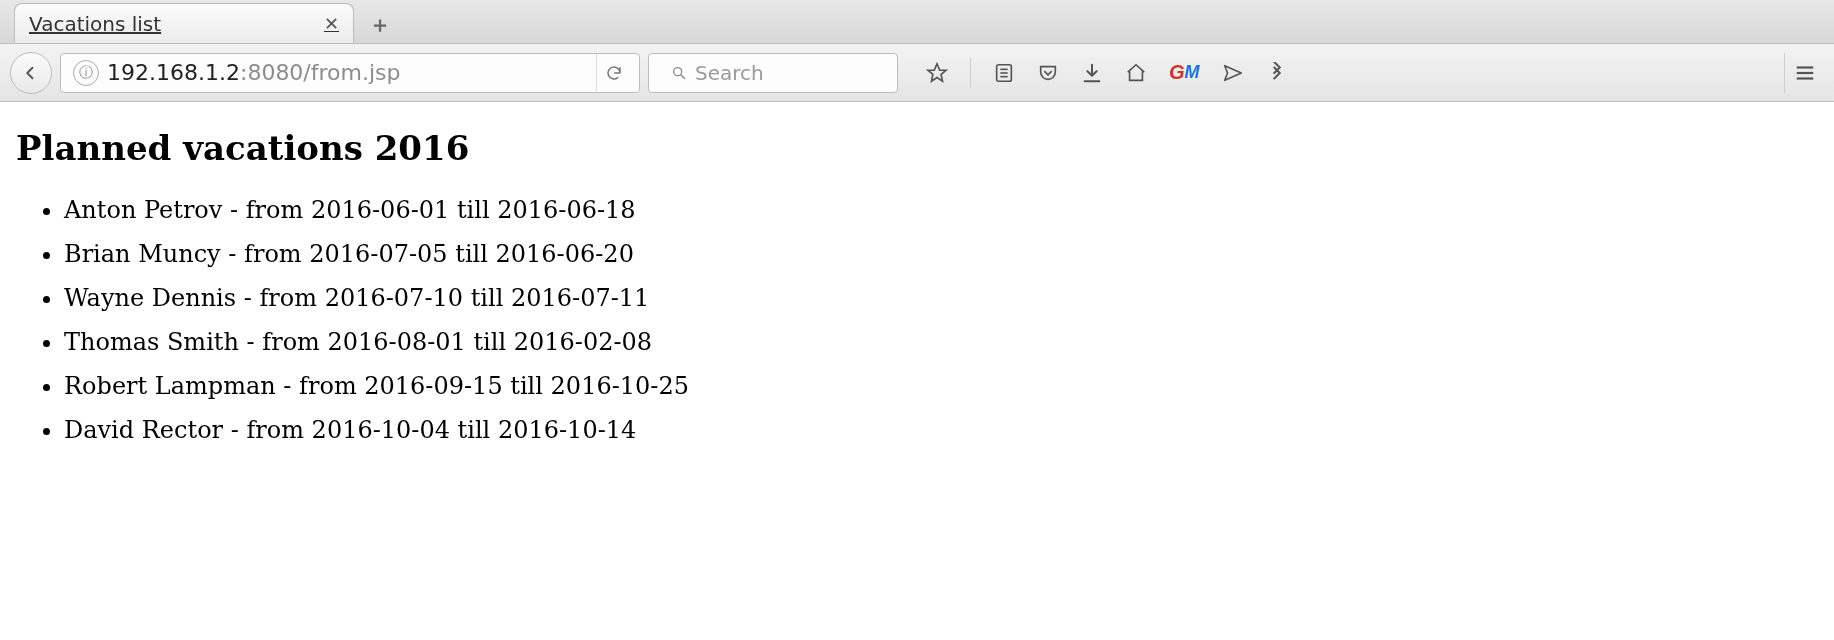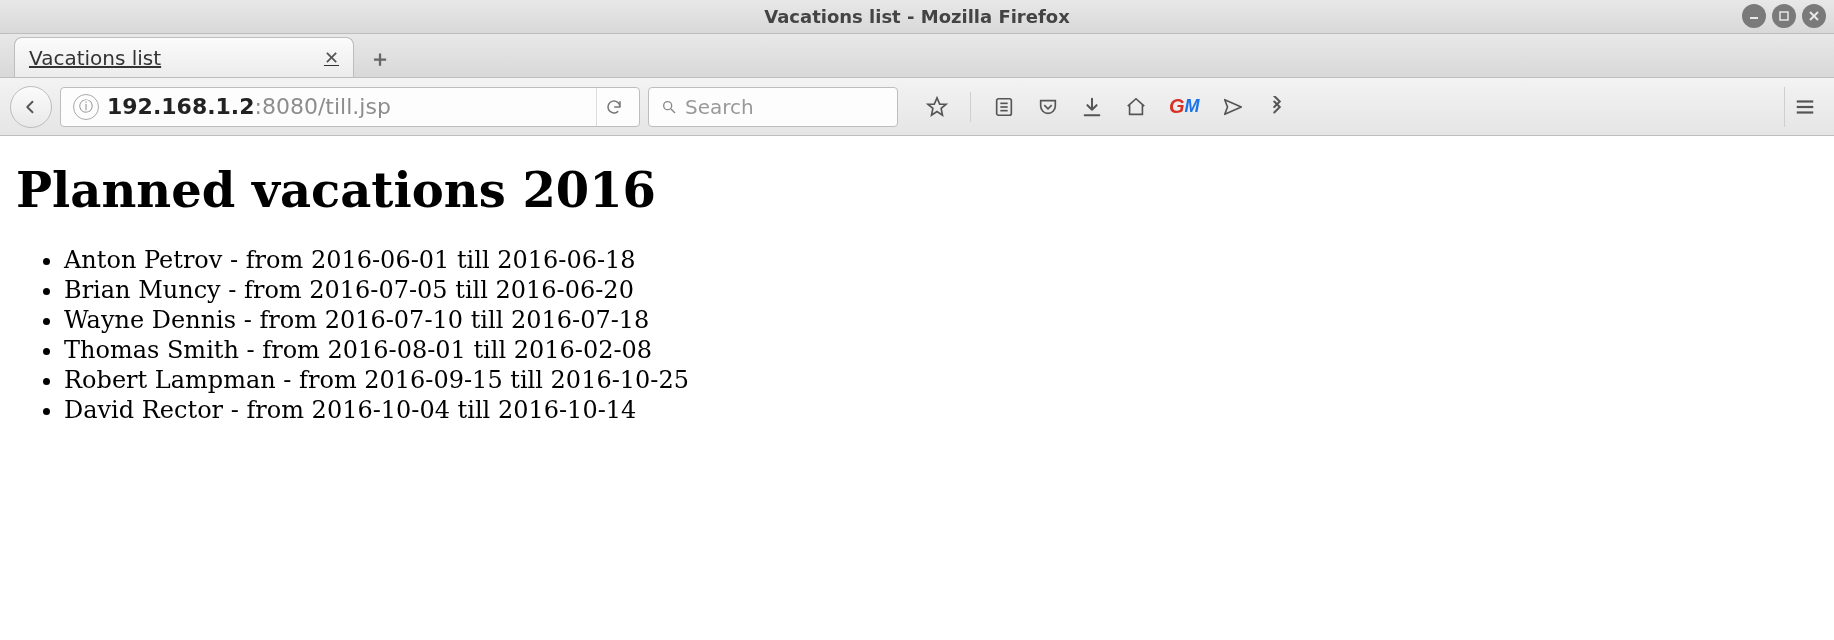--- a/index.html
+++ b/index.html
@@ -120,30 +120,30 @@
     height:40px;
     border:1px solid #bdbdbd;
     border-radius:4px;
     background:#fdfdfd;
     display:flex;
     align-items:center;
     padding: 0 8px;
     font-size:22px;
     color:#333;
   }
-  .url-field .host{color:#222;font-weight:700;}
+  .url-field .host{color:#222;font-weight:400;}
   .url-field .rest{color:#8d8d8d;}
   .url-field .reload{
     margin-left:auto;color:#888;cursor:pointer;padding:0 8px;border-left:1px solid #ddd;height:100%;
     display:flex;align-items:center;
   }
   .search-field{
     flex: 0 0 250px;
     height:40px;border:1px solid #bdbdbd;border-radius:4px;background:#fdfdfd;
-    display:flex;align-items:center;padding:0 12px;gap:8px;color:#999;font-size:20px;
+    display:flex;align-items:center;padding:0 22px;gap:8px;color:#999;font-size:20px;
   }
   .search-field svg{width:16px;height:16px;flex-shrink:0;}
   .nav-icons{display:flex;align-items:center;gap:22px;margin-left:20px;}
   .nav-icon{cursor:pointer;color:#555;display:flex;align-items:center;justify-content:center;}
   .nav-icon svg{width:22px;height:22px;}
   .menu-btn{
     margin-left:auto;
     width:40px;height:40px;display:flex;align-items:center;justify-content:center;cursor:pointer;
     border-left:1px solid #cfcfcf;
   }
@@ -153,73 +153,52 @@
   
   .page{
     flex:1;
     background:#fff;
     padding: 16px 16px;
     font-family: "DejaVu Serif","Georgia",serif;
     color:#000;
     font-size:24px;
   }
   .page h1{
-    font-size:48px;
+    font-size:34px;
     font-weight:900;
     margin: 10px 0 28px 0;
   }
   .page ul{margin:0 0 0 48px;padding:0;}
-  .page li{margin:2px 0;list-style:disc;}
+  .page li{margin:16px 0;list-style:disc;}
 </style>
 </head>
 <body>
 
 <div class="window">
 
-  <div class="title-bar">
-    <div class="title-text">Vacations list - Mozilla Firefox</div>
-    <div class="title-controls">
-      <div class="title-btn">
-        <svg viewBox="0 0 12 12">
-            <line x1="2" y1="8" x2="10" y2="8" stroke="#e8e8e8" stroke-width="2"></line>
-          </svg>
-      </div>
-      <div class="title-btn">
-        <svg viewBox="0 0 12 12">
-            <rect x="2" y="2" width="8" height="8" fill="none" stroke="#e8e8e8" stroke-width="1.5"></rect>
-          </svg>
-      </div>
-      <div class="title-btn">
-        <svg viewBox="0 0 12 12">
-            <line x1="2" y1="2" x2="10" y2="10" stroke="#e8e8e8" stroke-width="2"></line>
-            <line x1="10" y1="2" x2="2" y2="10" stroke="#e8e8e8" stroke-width="2"></line>
-          </svg>
-      </div>
-    </div>
-  </div>
 
   <div class="tab-strip">
     <div class="tab">
       <span>Vacations list</span>
       <span class="close">✕</span>
     </div>
     <div class="newtab">＋</div>
   </div>
 
   <div class="nav-bar">
     <div class="back-btn">
       <svg viewBox="0 0 24 24">
           <path d="M14 5l-7 7 7 7" fill="none" stroke="#555" stroke-width="2.5" stroke-linecap="round" stroke-linejoin="round"></path>
         </svg>
     </div>
     <div class="url-field">
       <span class="info-icon">ⓘ</span>
       <span style="width:8px"></span>
       <span class="host">192.168.1.2</span>
-      <span class="rest">:8080/till.jsp</span>
+      <span class="rest">:8080/from.jsp</span>
       <span class="reload">
         <svg viewBox="0 0 24 24" width="18" height="18">
             <path d="M4 12a8 8 0 1 1 3 6.2M4 12V5m0 7h7" fill="none" stroke="#777" stroke-width="2" stroke-linecap="round" transform="scale(-1,1) translate(-24,0)"></path>
           </svg>
       </span>
     </div>
     <div class="search-field">
       <svg viewBox="0 0 24 24">
           <circle cx="10" cy="10" r="6" fill="none" stroke="#888" stroke-width="2"></circle>
           <line x1="15" y1="15" x2="21" y2="21" stroke="#888" stroke-width="2"></line>
@@ -280,20 +259,20 @@
           <line x1="3" y1="18" x2="21" y2="18" stroke="#555" stroke-width="2.4"></line>
         </svg>
     </div>
   </div>
 
   <div class="page">
     <h1>Planned vacations 2016</h1>
     <ul>
       <li>Anton Petrov - from 2016-06-01 till 2016-06-18</li>
       <li>Brian Muncy - from 2016-07-05 till 2016-06-20</li>
-      <li>Wayne Dennis - from 2016-07-10 till 2016-07-18</li>
+      <li>Wayne Dennis - from 2016-07-10 till 2016-07-11</li>
       <li>Thomas Smith - from 2016-08-01 till 2016-02-08</li>
       <li>Robert Lampman - from 2016-09-15 till 2016-10-25</li>
       <li>David Rector - from 2016-10-04 till 2016-10-14</li>
     </ul>
   </div>
 
 </div>
 
 </body></html>

